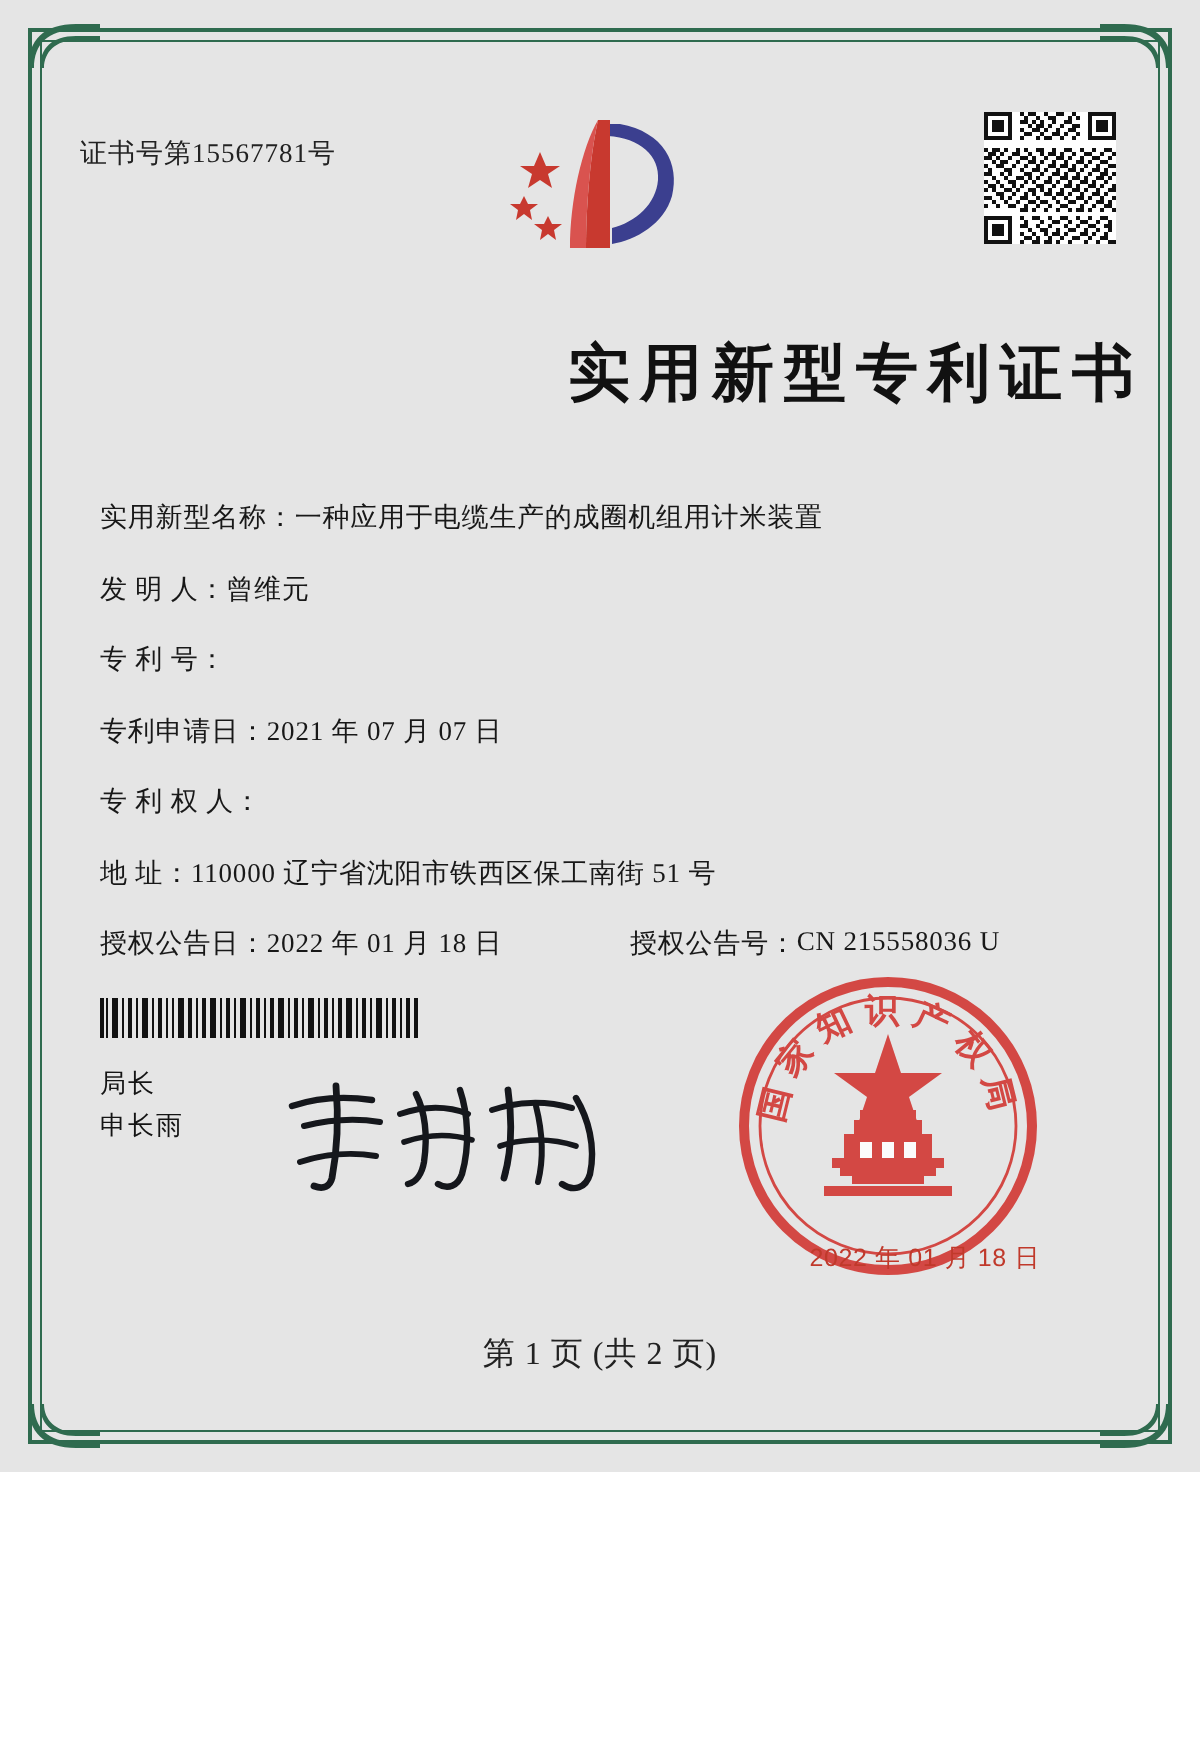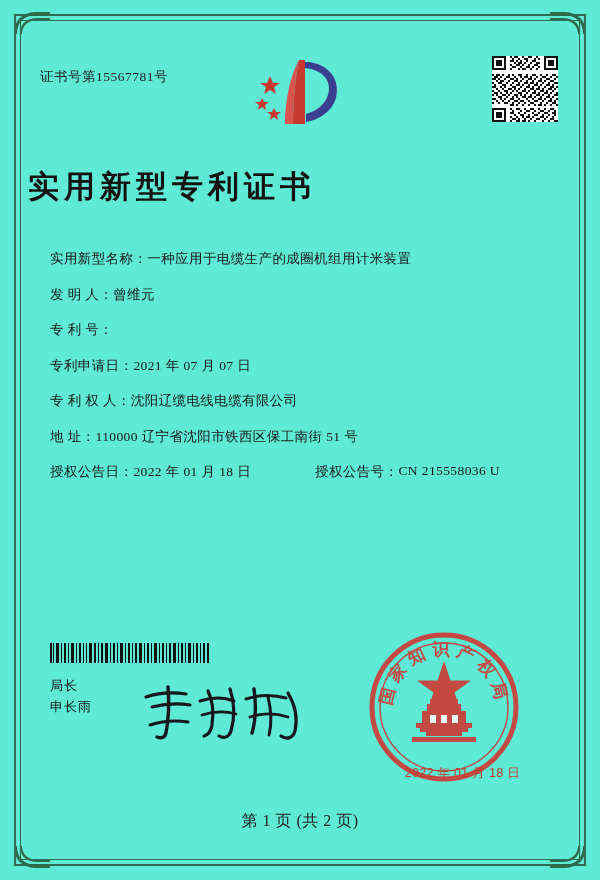--- a/index.html
+++ b/index.html
@@ -10,22 +10,22 @@
   body {
     width: 600px;
     height: 880px;
     font-family: "Liberation Serif", "DejaVu Serif", serif;
     color: #1a1a1a;
     overflow: hidden;
   }
   .page {
     position: relative;
     width: 600px;
-    height: 880px;
-    background: #5eead4;
+    height: 736px;
+    background: #e5e5e5;
     box-sizing: border-box;
   }
   
   .border-outer {
     position: absolute;
     left: 14px;
     top: 14px;
     right: 14px;
     bottom: 14px;
     border: 2px solid #2f6b4f;
@@ -86,21 +86,21 @@
     position: absolute;
     right: 14px;
     top: 28px;
     width: 66px;
     height: 66px;
     background-repeat: no-repeat;
   }
   .qr canvas, .qr svg { display:block; }
 
   .title {
-    text-align: left;
+    text-align: right;
     font-size: 31px;
     font-weight: bold;
     letter-spacing: 5px;
     margin-top: 28px;
     color: #111;
     font-family: "Liberation Serif", "DejaVu Serif", serif;
   }
 
   .fields {
     margin-top: 42px;
@@ -548,21 +548,20 @@
       </div>
       <div class="field">
         <span class="lbl">专 利 号：</span>
       </div>
       <div class="field">
         <span class="lbl">专利申请日：</span>
         <span class="val">2021 年 07 月 07 日</span>
       </div>
       <div class="field">
         <span class="lbl">专 利 权 人：</span>
-        <span class="val">沈阳辽缆电线电缆有限公司</span>
       </div>
       <div class="field">
         <span class="lbl">地 址：</span>
         <span class="val">110000 辽宁省沈阳市铁西区保工南街 51 号</span>
       </div>
       <div class="field-row2">
         <div class="left">
           <span class="lbl">授权公告日：</span>
           <span class="val">2022 年 01 月 18 日</span>
         </div>

